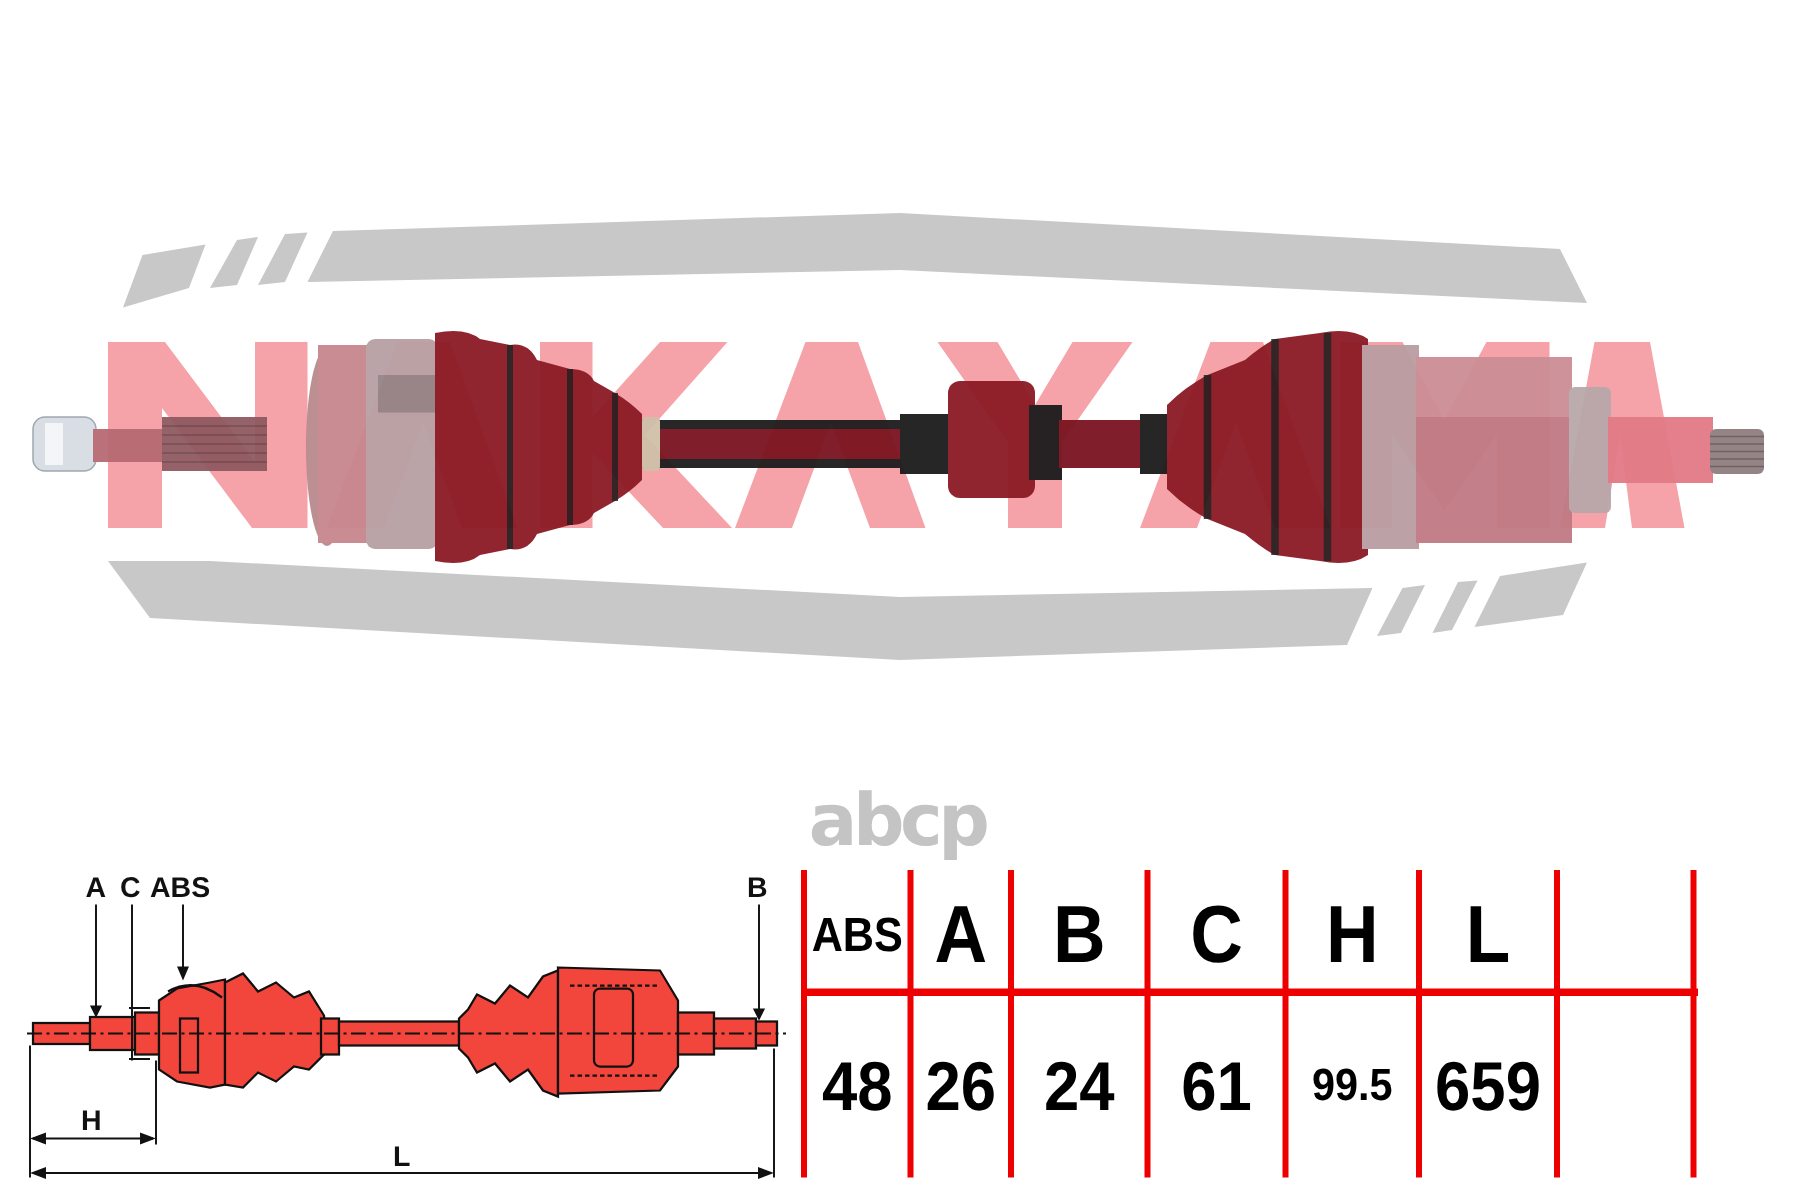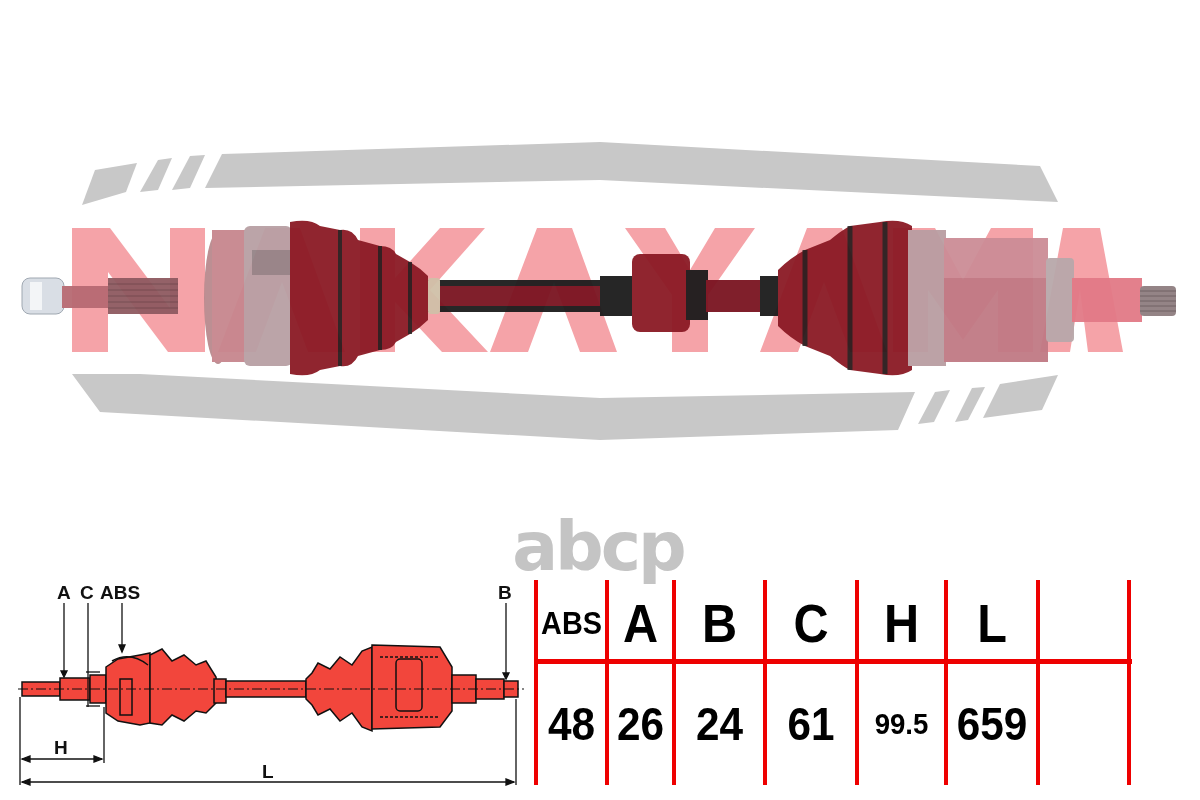--- a/index.html
+++ b/index.html
@@ -1,21 +1,21 @@
 <!DOCTYPE html>
 <html><head>
 <meta charset="utf-8">
 <style>
   html,body{margin:0;padding:0;background:#ffffff;}
   body{width:1200px;height:800px;position:relative;overflow:hidden;font-family:"Liberation Sans",sans-serif;}
   
   #photo{position:absolute;left:0;top:130px;width:1200px;height:320px;}
   
   #abcp{position:absolute;left:498px;top:519px;width:200px;height:66px;
-        font-family:"DejaVu Sans",sans-serif;font-weight:bold;font-size:68px;line-height:56px;
+        font-family:"DejaVu Sans",sans-serif;font-weight:bold;font-size:48px;line-height:56px;
         color:#c4c4c4;letter-spacing:-3px;text-align:center;}
   
   #diagram{position:absolute;left:0;top:575px;width:530px;height:225px;}
   .dlabel{position:absolute;font-family:"Liberation Sans",sans-serif;font-weight:bold;color:#111;font-size:19px;line-height:19px;}
   
   #spec-table{position:absolute;left:530px;top:575px;width:670px;height:225px;}
   .vline{position:absolute;top:5px;width:4px;height:205px;background:#ee0000;}
   .hline{position:absolute;left:6px;top:84px;width:642px;height:5px;background:#ee0000;}
   .hdr{position:absolute;top:16px;height:64px;display:flex;align-items:center;justify-content:center;
        font-family:"Liberation Sans",sans-serif;font-weight:bold;color:#000;transform:scaleX(0.9);}

